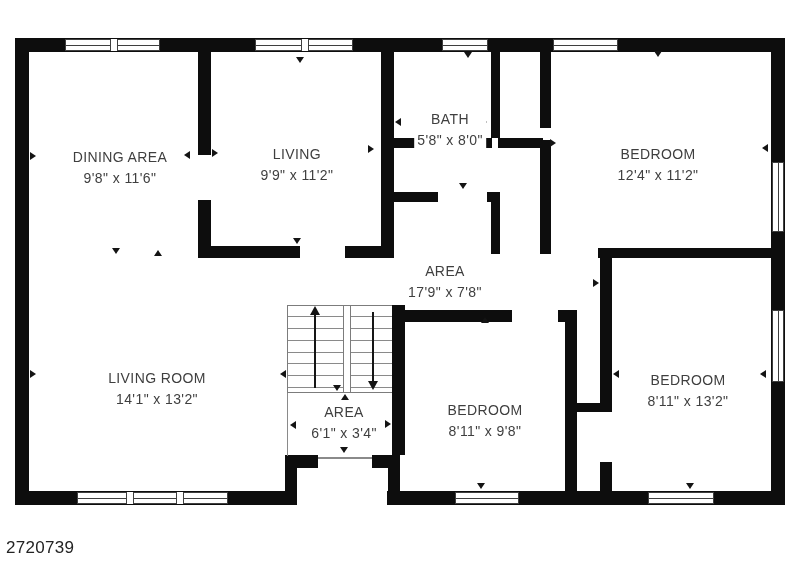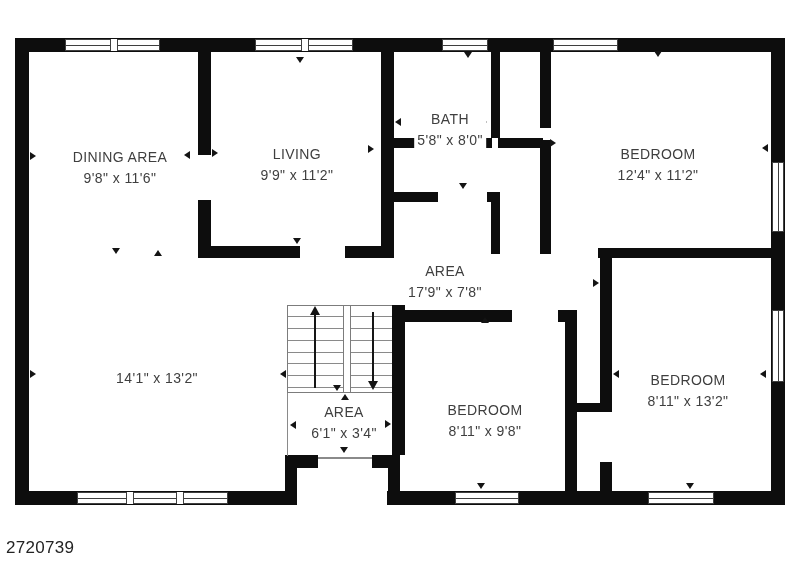--- a/index.html
+++ b/index.html
@@ -157,20 +157,21 @@
         </div>
         <div class="room-label" style="left: 658px; top: 144px;">
           <div>BEDROOM</div>
           <div>12'4" x 11'2"</div>
         </div>
         <div class="room-label" style="left: 445px; top: 261px;">
           <div>AREA</div>
           <div>17'9" x 7'8"</div>
         </div>
         <div class="room-label" style="left: 157px; top: 368px;">
+          <div>LIVING ROOM</div>
           <div>14'1" x 13'2"</div>
         </div>
         <div class="room-label" style="left: 344px; top: 402px;">
           <div>AREA</div>
           <div>6'1" x 3'4"</div>
         </div>
         <div class="room-label" style="left: 485px; top: 400px;">
           <div>BEDROOM</div>
           <div>8'11" x 9'8"</div>
         </div>

